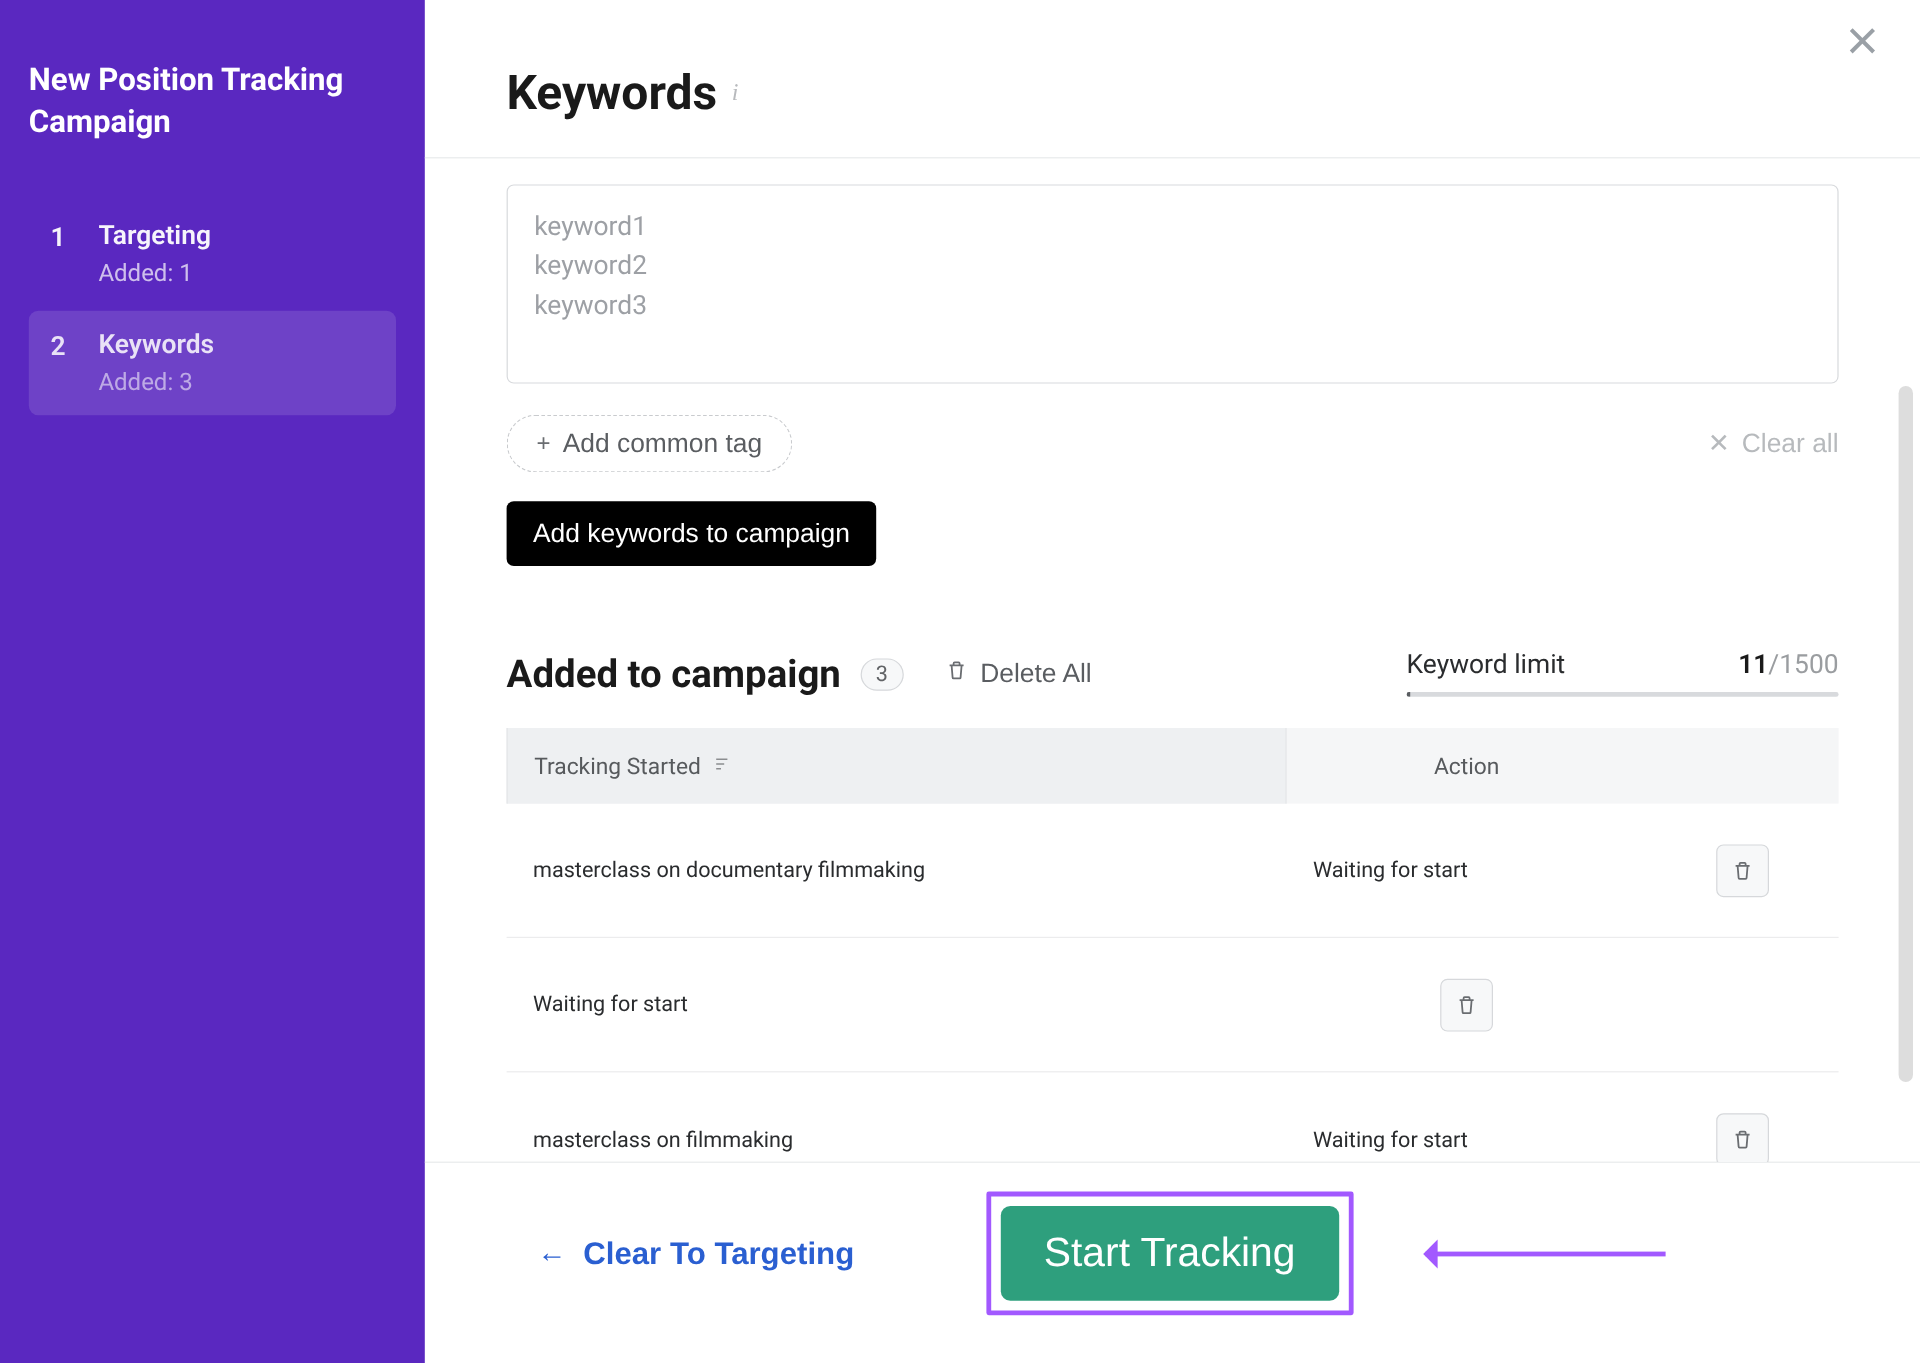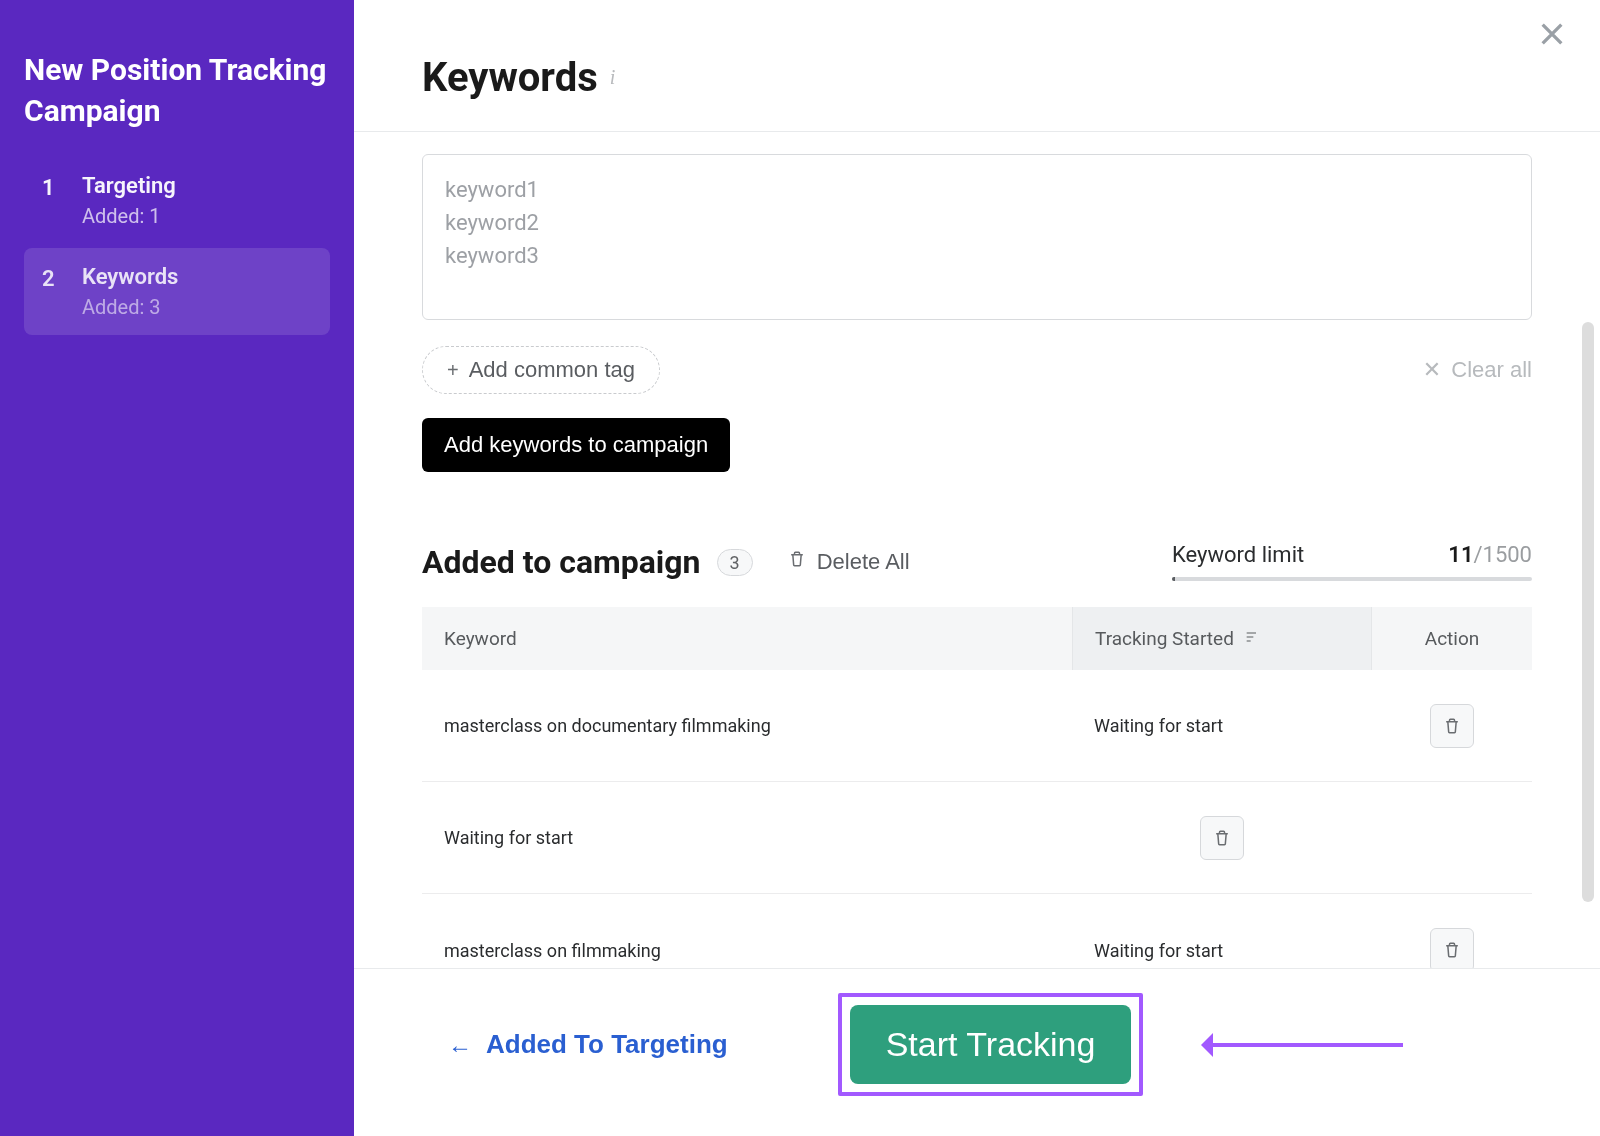--- a/index.html
+++ b/index.html
@@ -12,24 +12,24 @@
     overflow: hidden;
   }
   .sidebar {
     width: 354px;
     background: #5a28c0;
     color: #fff;
     padding: 50px 24px 24px 24px;
     flex-shrink: 0;
   }
   .sidebar-title {
-    font-size: 30px;
+    font-size: 26px;
     font-weight: 700;
     line-height: 1.35;
-    margin-bottom: 26px;
+    margin-bottom: 48px;
   }
   .step {
     display: flex;
     padding: 16px 18px;
     border-radius: 8px;
     gap: 26px;
     align-items: flex-start;
     margin-bottom: 4px;
   }
   .step.active {
@@ -395,21 +395,20 @@
           </span>
         </div>
         <div class="limit-bar">
             <div></div>
           </div>
       </div>
     </div>
 
     <div class="table">
       <div class="thead">
-        <div>Keyword</div>
         <div class="th-track">
           <span>Tracking Started</span>
           <span class="sort-ico">
             <svg viewBox="0 0 24 24">
                 <path d="M4 6h14M4 12h10M4 18h6" stroke="#8b8d90" stroke-width="2" fill="none"></path>
               </svg>
           </span>
         </div>
         <div class="th-action">Action</div>
       </div>
@@ -449,21 +448,21 @@
         </div>
       </div>
     </div>
 
     <div class="fake-scrollbar"></div>
   </div>
 
   <div class="footer">
     <button class="back-link">
       <span class="arr">←</span>
-      <span>Added To Targeting</span>
+      <span>Clear To Targeting</span>
     </button>
     <div class="start-wrap">
       <button class="start-btn">Start Tracking</button>
     </div>
     <div class="purple-arrow"></div>
   </div>
 
 </div>
 
 </body></html>

